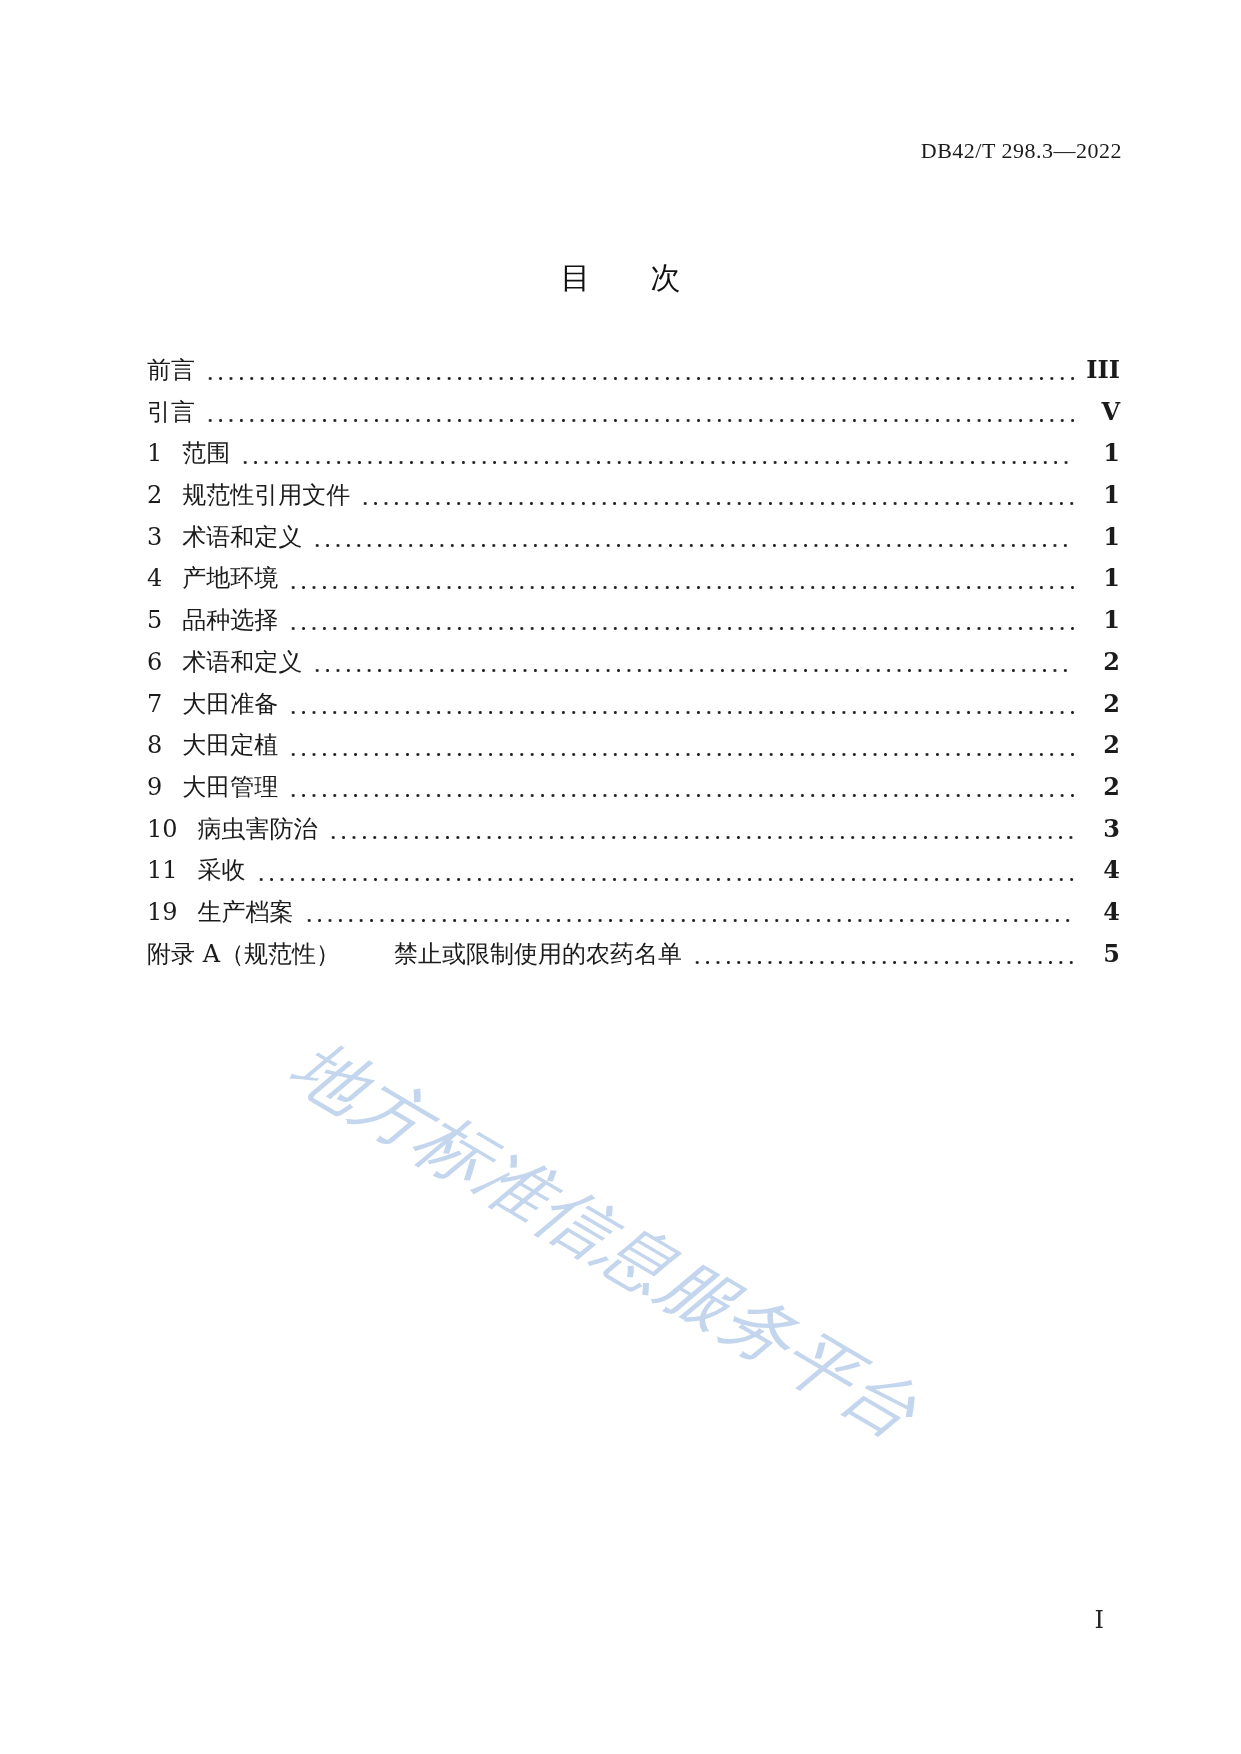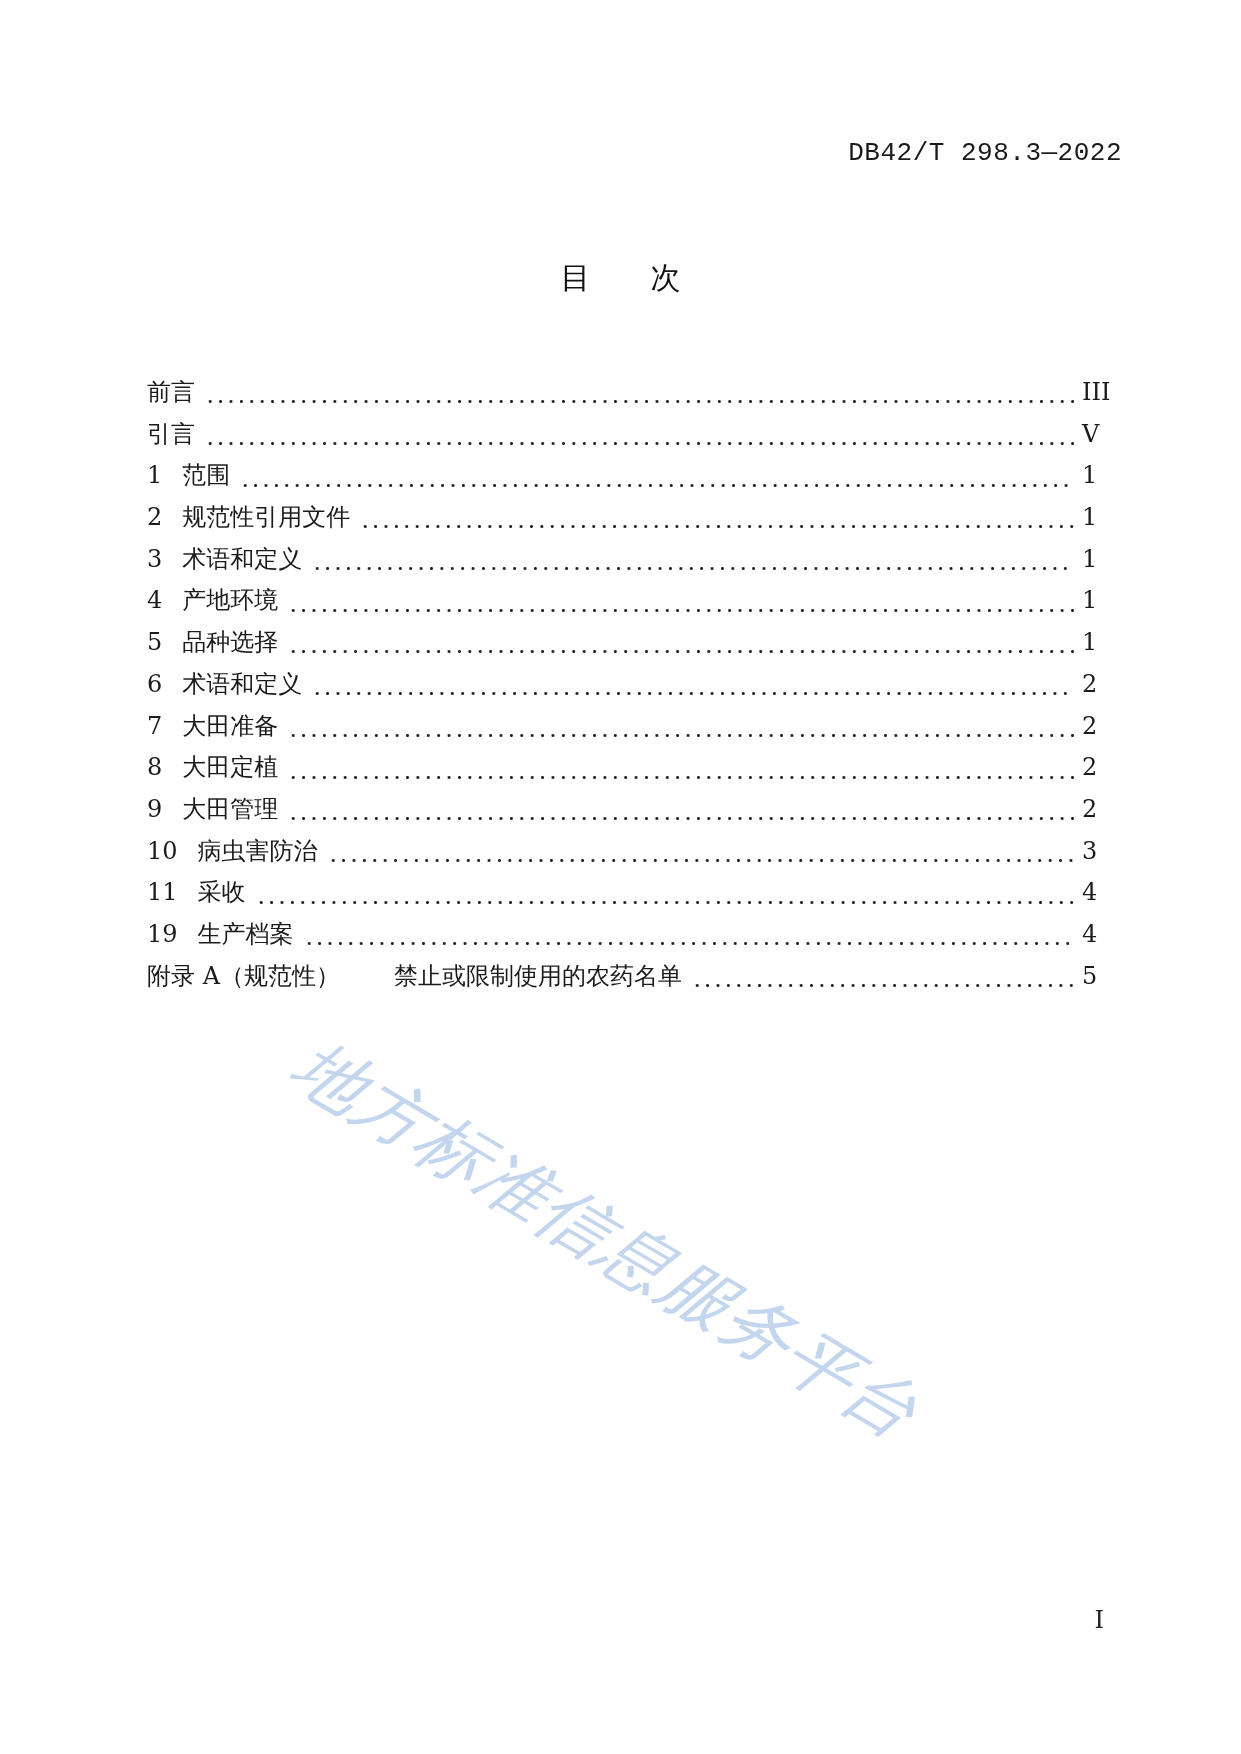--- a/index.html
+++ b/index.html
@@ -9,41 +9,41 @@
     height: 1754px;
     background: #ffffff;
     overflow: hidden;
     font-family: "DejaVu Serif", "Liberation Serif", serif;
     color: #1b1b1b;
   }
   .std-number {
     position: absolute;
     top: 138px;
     right: 119px;
-    font-family: Liberation Mono, monospace;
-    font-size: 26px;
+    font-family: Liberation Serif, serif;
+    font-size: 22px;
     letter-spacing: 0.5px;
     color: #1a1a1a;
     white-space: nowrap;
   }
   .toc-title {
     position: absolute;
     top: 258px;
     left: 0;
     right: 0;
     text-align: center;
     font-family: "Liberation Sans", "DejaVu Sans", sans-serif;
     font-size: 30px;
     font-weight: 500;
     color: #111111;
     white-space: pre;
   }
   .toc-list {
     position: absolute;
-    top: 372px;
+    top: 349px;
     left: 147px;
     right: 121px;
   }
   .toc-row {
     display: flex;
     align-items: baseline;
     height: 41.7px;
     line-height: 41.7px;
     font-size: 24px;
     white-space: nowrap;
@@ -57,22 +57,23 @@
     align-self: center;
     transform: translateY(9px);
     margin: 0 8px 0 10px;
     background-image: radial-gradient(circle, #1f1f1f 1.25px, rgba(0,0,0,0) 1.6px);
     background-size: 10.4px 3px;
     background-repeat: repeat-x;
     background-position: left center;
   }
   .toc-row .pagenum {
     min-width: 38px;
-    text-align: left;
+    text-align: right;
     flex: 0 0 auto;
+    font-weight: bold;
   }
   .watermark {
     position: absolute;
     left: 328px;
     top: 1022px;
     font-family: "DejaVu Serif", "Liberation Serif", serif;
     font-style: italic;
     font-size: 70px;
     letter-spacing: 1px;
     color: rgba(122, 164, 216, 0.45);

